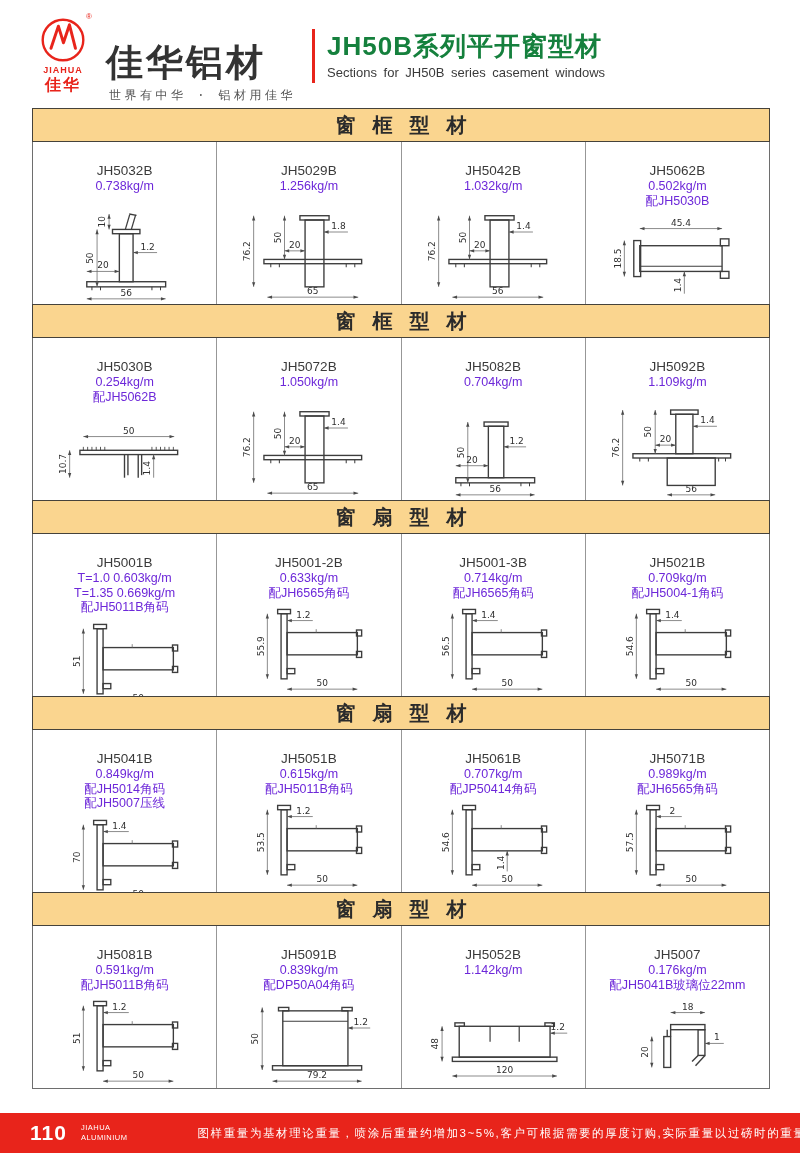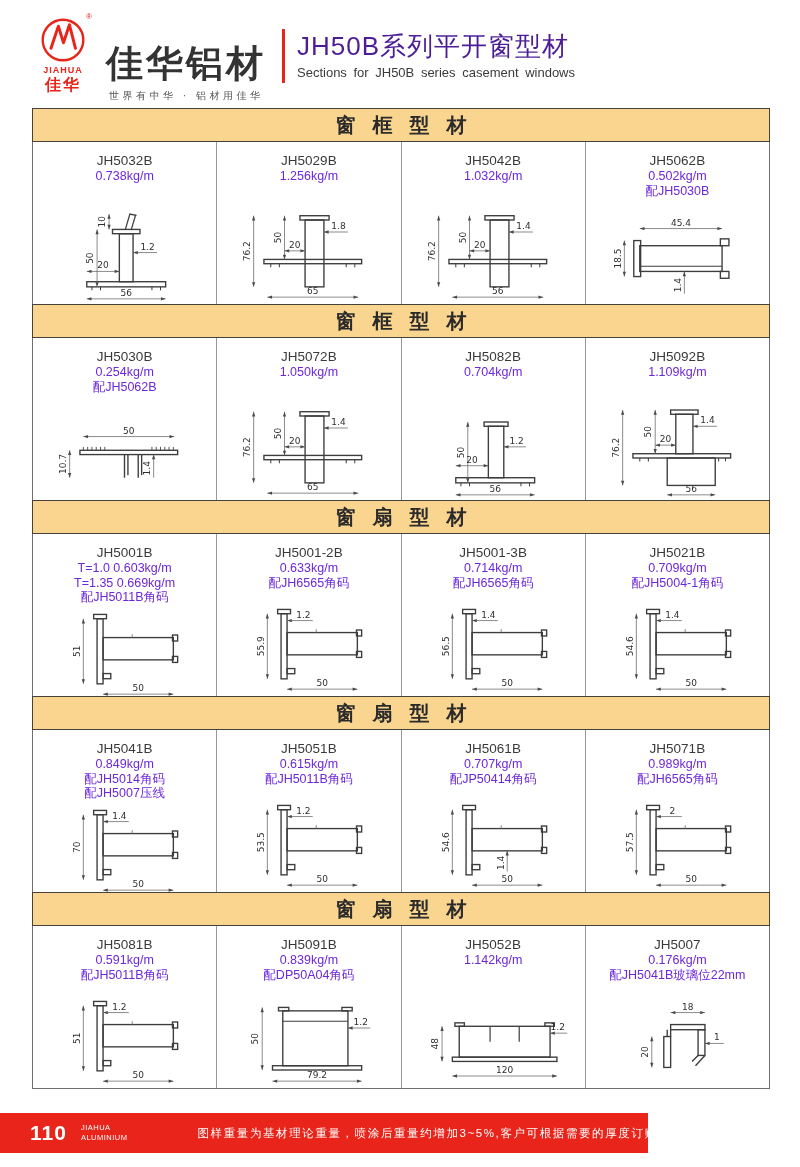--- a/index.html
+++ b/index.html
@@ -16,51 +16,51 @@
     color:var(--text-dark);
   }
   
   header{position:absolute;top:16px;left:28px;right:28px;height:80px;display:flex;align-items:center;}
   .logo-col{display:flex;flex-direction:column;align-items:center;width:70px;position:relative;}
   .logo-col .reg{position:absolute;top:-4px;right:6px;font-size:8px;color:var(--red);}
   .logo-en{font-size:9px;font-weight:bold;color:var(--red);letter-spacing:1px;margin-top:1px;}
   .logo-cn{font-size:16px;font-weight:bold;color:var(--red);letter-spacing:2px;}
   .name-col{margin-left:8px;margin-top:36px;}
   .brand-name{font-size:37px;font-weight:bold;color:#333;letter-spacing:3px;line-height:1.05;}
-  .tagline{font-size:10px;color:#555;letter-spacing:3.5px;margin-top:5px;padding-left:3px;}
+  .tagline{font-size:12px;color:#555;letter-spacing:3.5px;margin-top:5px;padding-left:3px;font-family:Liberation Mono, monospace;}
   .red-bar{width:3px;height:54px;background:var(--red);margin:0 12px 0 16px;}
-  .title-col h1{font-size:26px;font-weight:normal;color:#4c1d95;letter-spacing:1px;line-height:1.1;}
+  .title-col h1{font-size:26px;font-weight:bold;color:#15803d;letter-spacing:1px;line-height:1.1;}
   .subtitle{font-size:13px;color:#3a3a3a;margin-top:4px;word-spacing:3px;}
   
   .table{position:absolute;top:108px;left:32px;width:738px;}
   section + section{margin-top:-1px;}
   .band{
     height:34px;background:var(--band);border:1px solid var(--line-dark);
     display:flex;align-items:center;justify-content:center;
     font-size:20px;font-weight:bold;color:#2b2b2b;
     letter-spacing:17px;text-indent:17px;
   }
   .cells{
     display:flex;height:163px;
     border:1px solid #6e6e6e;border-top:none;background:#fff;
   }
   .cell{
     flex:1 1 0;border-right:1px solid #979797;
     display:flex;flex-direction:column;align-items:center;
-    padding-top:10px;overflow:hidden;
+    padding-top:20px;overflow:hidden;
   }
   .cell:last-child{border-right:none;}
   .code{font-size:13.5px;color:#3a3a3a;line-height:17px;}
   .info{font-size:12.5px;color:#6d28d9;line-height:14.6px;}
   .draw{margin-top:auto;}
   .draw svg{display:block;}
   svg text{font-family:"DejaVu Sans","Liberation Sans",sans-serif;}
   
   footer{
-    position:absolute;left:0;top:1113px;width:648px;height:40px;
+    position:absolute;left:0;top:1113px;width:800px;height:40px;
     background:var(--red);color:#fff;display:flex;align-items:center;
   }
   .pageno{font-size:21px;font-weight:bold;margin-left:30px;letter-spacing:1px;}
   .fdiv{width:1px;height:20px;background:#fff;margin:0 7px;}
   .fbrand{font-size:7.5px;line-height:1.3;letter-spacing:.5px;}
   .fnote{flex:1;text-align:center;font-size:11.5px;letter-spacing:1.6px;padding:0 24px 0 70px;white-space:nowrap;}
 </style>
 </head>
 <body>
 

